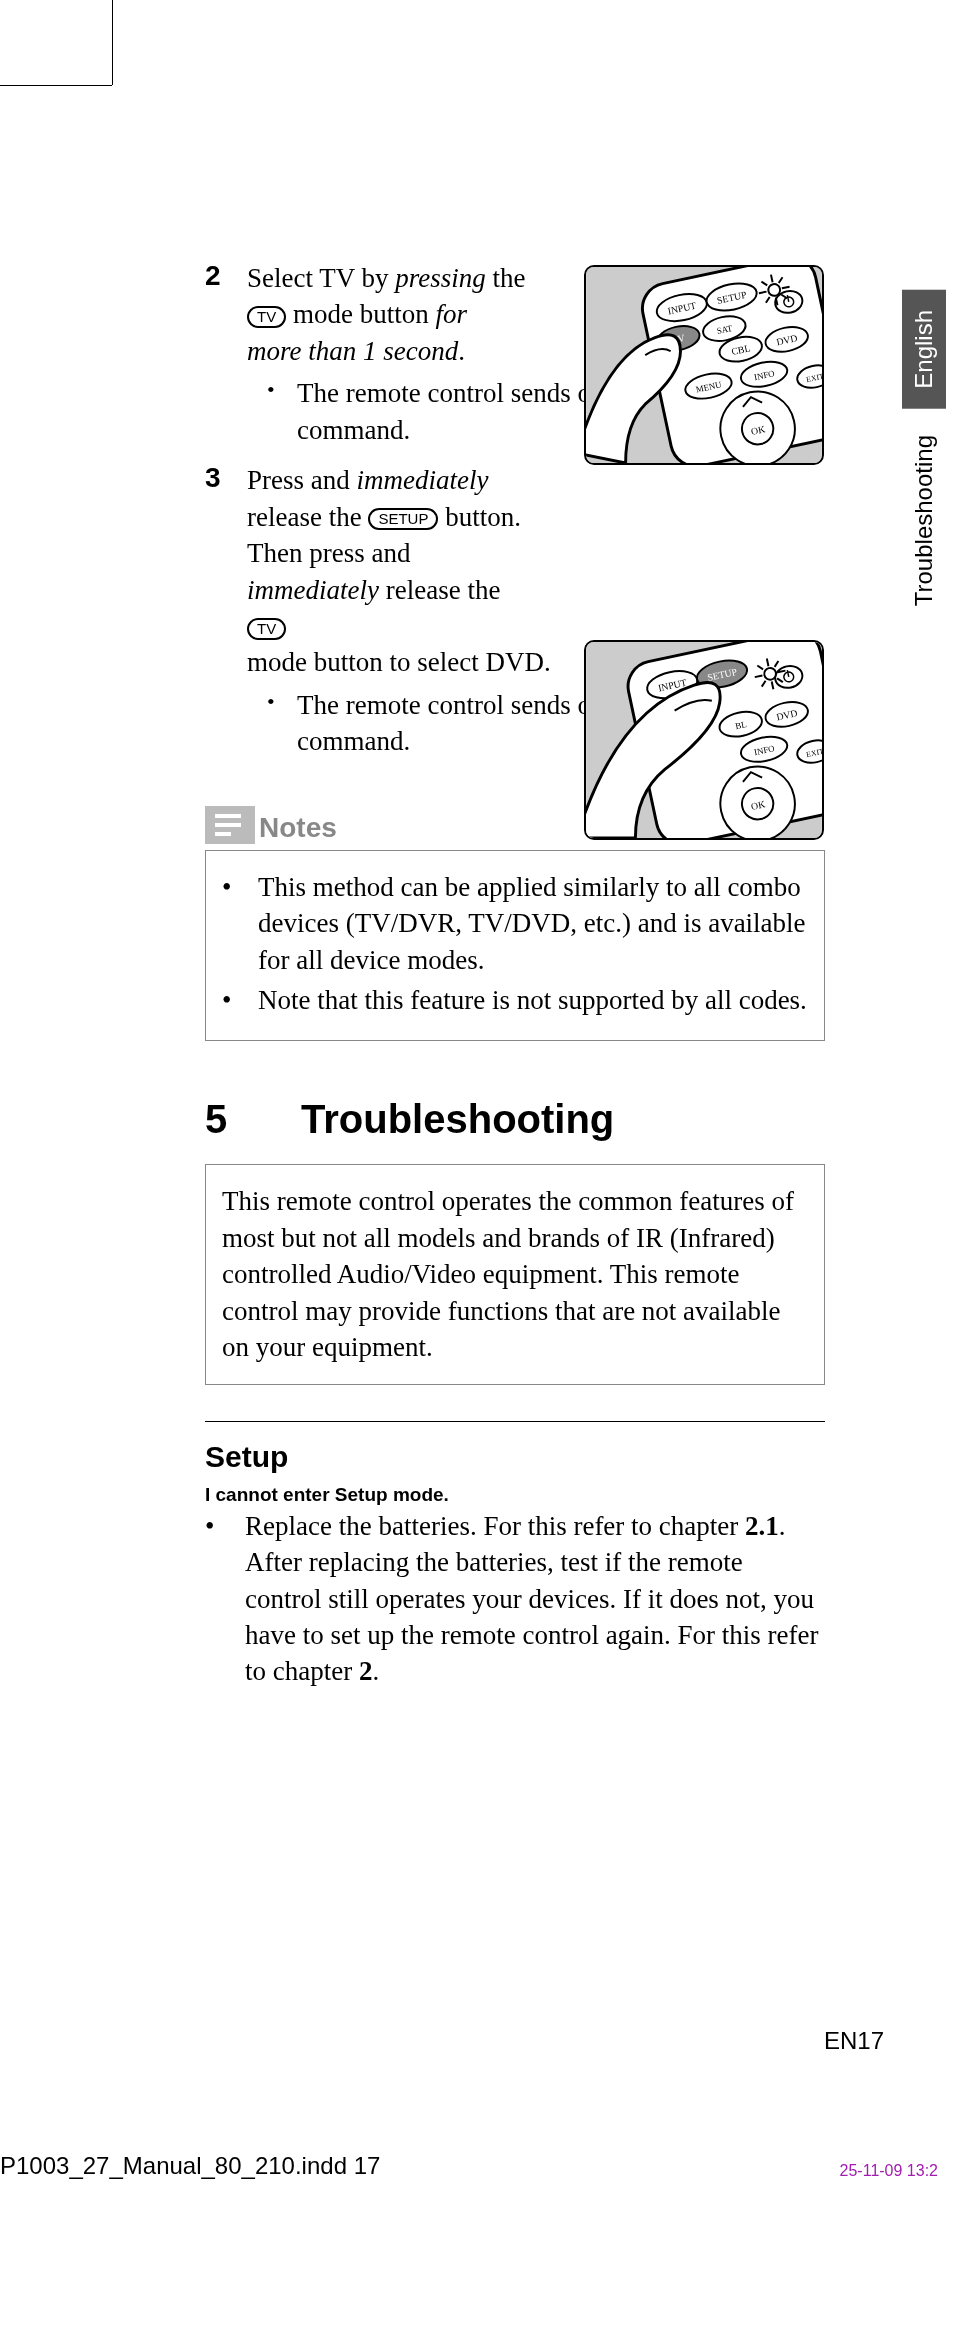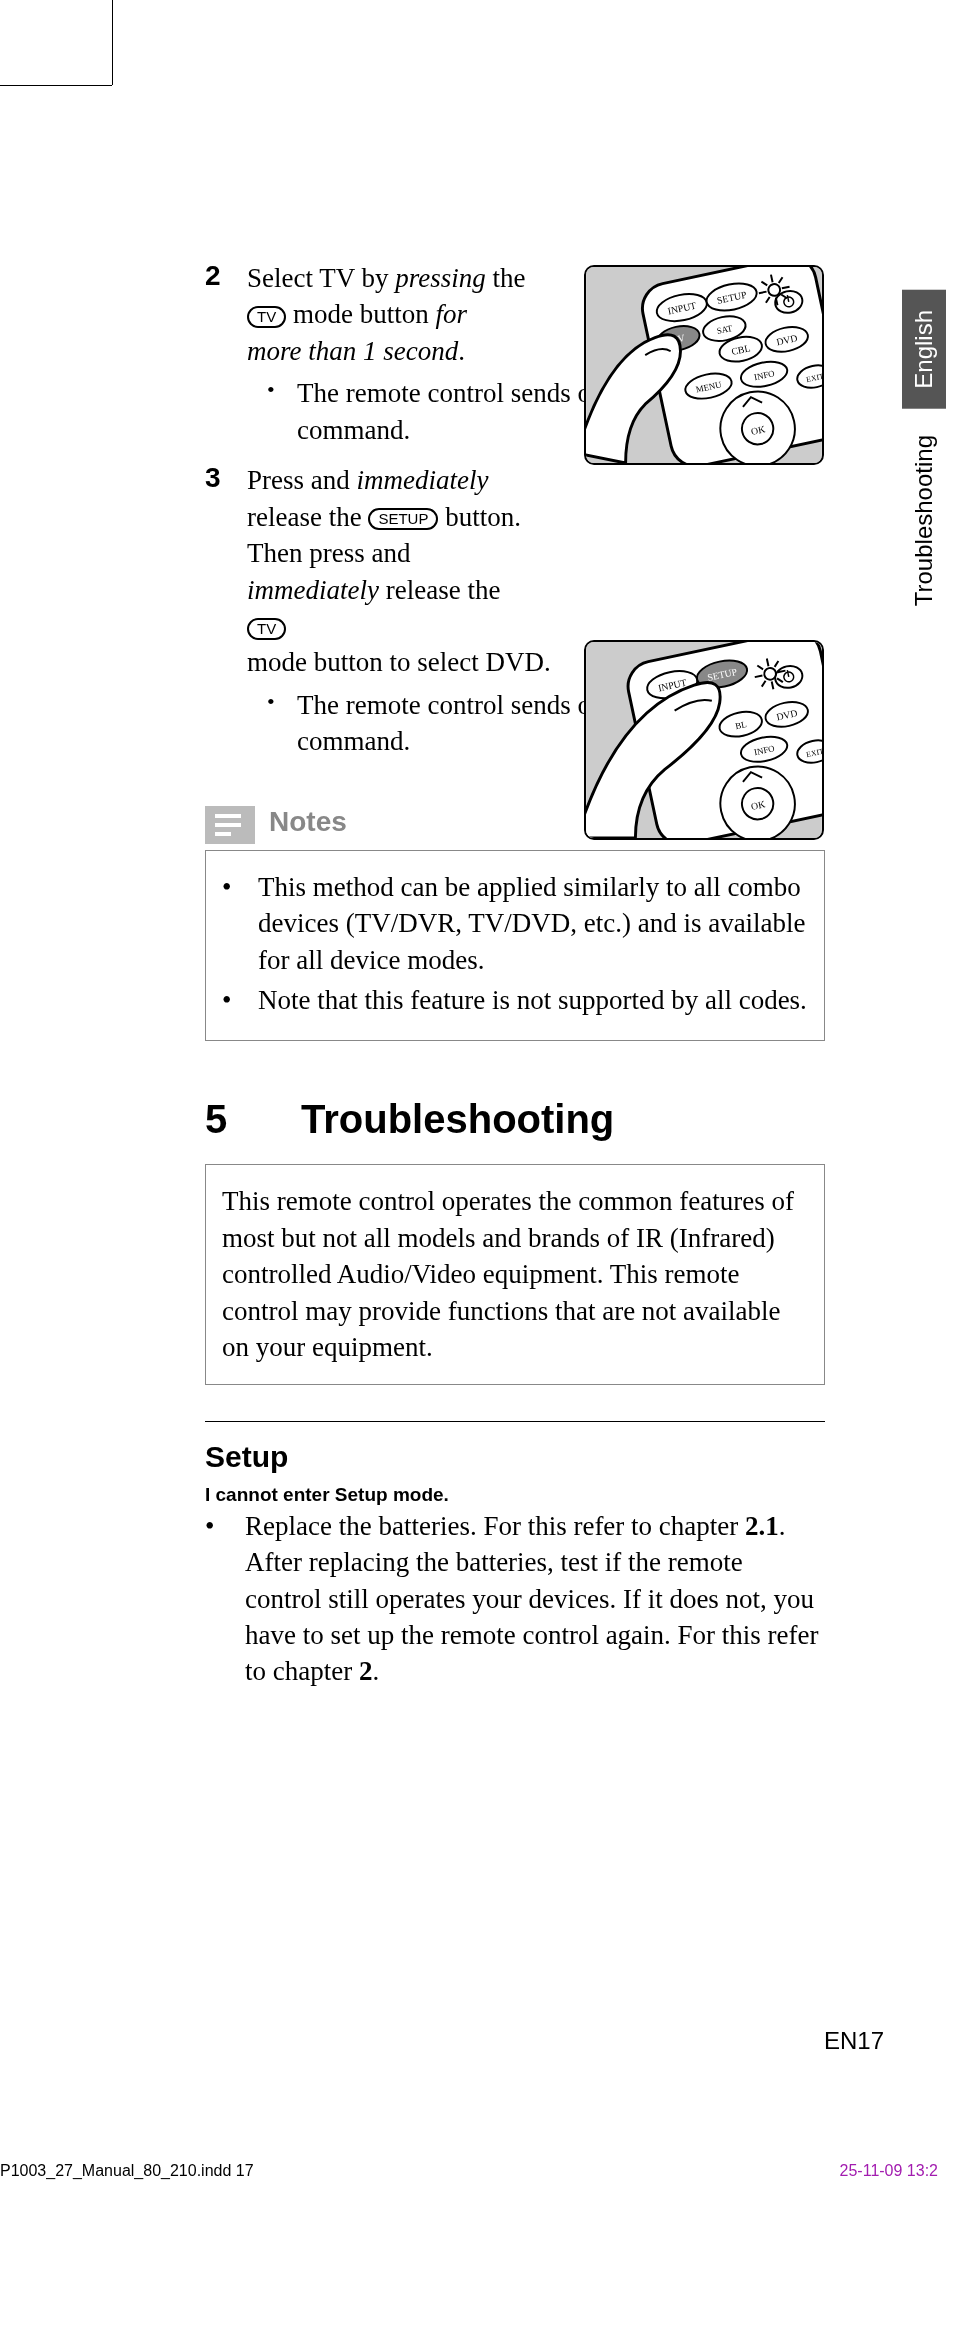--- a/index.html
+++ b/index.html
@@ -64,22 +64,22 @@
     padding:0 8px;
     font-size:15px;
     font-family:Arial,sans-serif;
     vertical-align:middle;
     line-height:1.2;
     background:#fff;
   }
 
   .note-header {
     display:flex;
-    align-items:flex-start;
-    gap:14px;
+    align-items:flex-end;
+    gap:4px;
     margin:40px 0 0 0;
   }
   .note-icon-box {
     width:50px; height:38px;
     background:#bbb;
     display:flex; flex-direction:column; justify-content:center; align-items:flex-start;
     padding-left:10px; gap:5px;
   }
   .note-icon-box span { display:block; height:4px; background:#fff; }
   .note-icon-box span:nth-child(1){width:26px;}
@@ -121,21 +121,21 @@
     margin-bottom:2px;
   }
   .diag { font-style:italic; font-size:27px; line-height:1.35; margin-bottom:6px; }
   .fix { display:flex; font-size:27px; line-height:1.35; }
   .fix .dot { width:40px; flex-shrink:0; }
   .fix .txt { flex:1; }
 
   .page-num { position:absolute; right:70px; bottom:145px; font-size:24px; font-family:Arial,sans-serif; }
   .page-num .en { }
 
-  .footer-l { position:absolute; left:0; bottom:20px; font-size:16px; font-family:Arial,sans-serif; color:#000; }
+  .footer-l { position:absolute; left:0; bottom:20px; font-size:24px; font-family:Arial,sans-serif; color:#000; }
   .footer-r { position:absolute; right:16px; bottom:20px; font-size:16px; font-family:Arial,sans-serif; color:#a21caf; }
 
   
   .remote-svg { width:100%; height:100%; }
 </style>
 </head>
 <body>
 
 <div class="crop-mark-v"></div>
 <div class="crop-mark-h"></div>

